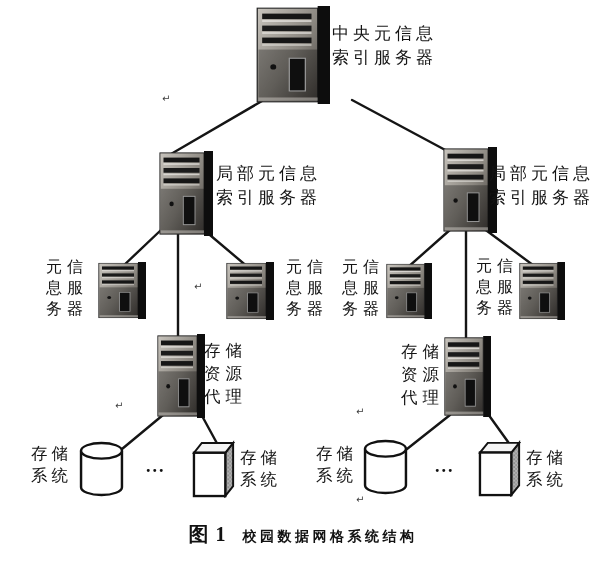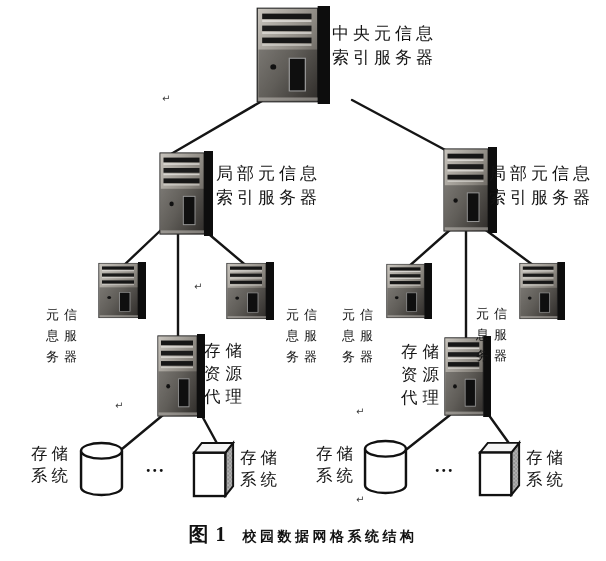--- a/index.html
+++ b/index.html
@@ -4,21 +4,21 @@
 <style>
   html,body{margin:0;padding:0;}
   body{background:#ffffff;}
   .page{position:relative;width:606px;height:561px;background:#ffffff;overflow:hidden;
         font-family:"Liberation Serif", serif;text-decoration:underline;}
   .wires{position:absolute;left:0;top:0;z-index:1;}
   .node-icon{position:absolute;z-index:2;}
   .label{position:absolute;z-index:3;color:#141414;white-space:pre-line;
          font-weight:500;}
   .label-5{font-size:17px;line-height:24px;letter-spacing:4px;}
-  .label-2col{font-size:13px;line-height:21px;letter-spacing:5px;text-align:center;margin-top:48px;}
+  .label-2col{font-size:16px;line-height:21px;letter-spacing:5px;text-align:center;}
   .label-agent{font-size:16.5px;line-height:23px;letter-spacing:5px;text-align:center;}
   .label-storage{font-size:16.5px;line-height:22px;letter-spacing:4px;text-align:center;}
   .dots{position:absolute;z-index:3;font-size:18px;font-weight:700;color:#111;letter-spacing:2px;}
   .caption{position:absolute;left:0;top:521px;width:100%;display:flex;justify-content:center;
            align-items:baseline;gap:16px;z-index:3;}
   .caption .cap-label{font-size:20px;font-weight:700;color:#111;letter-spacing:1px;}
   .caption .cap-text{font-size:14px;font-weight:700;color:#111;letter-spacing:3.5px;}
   .artifact{position:absolute;z-index:3;font-size:10px;color:#3c3c3c;
             font-family:"DejaVu Sans", sans-serif;}
   svg.defs{position:absolute;width:0;height:0;}

